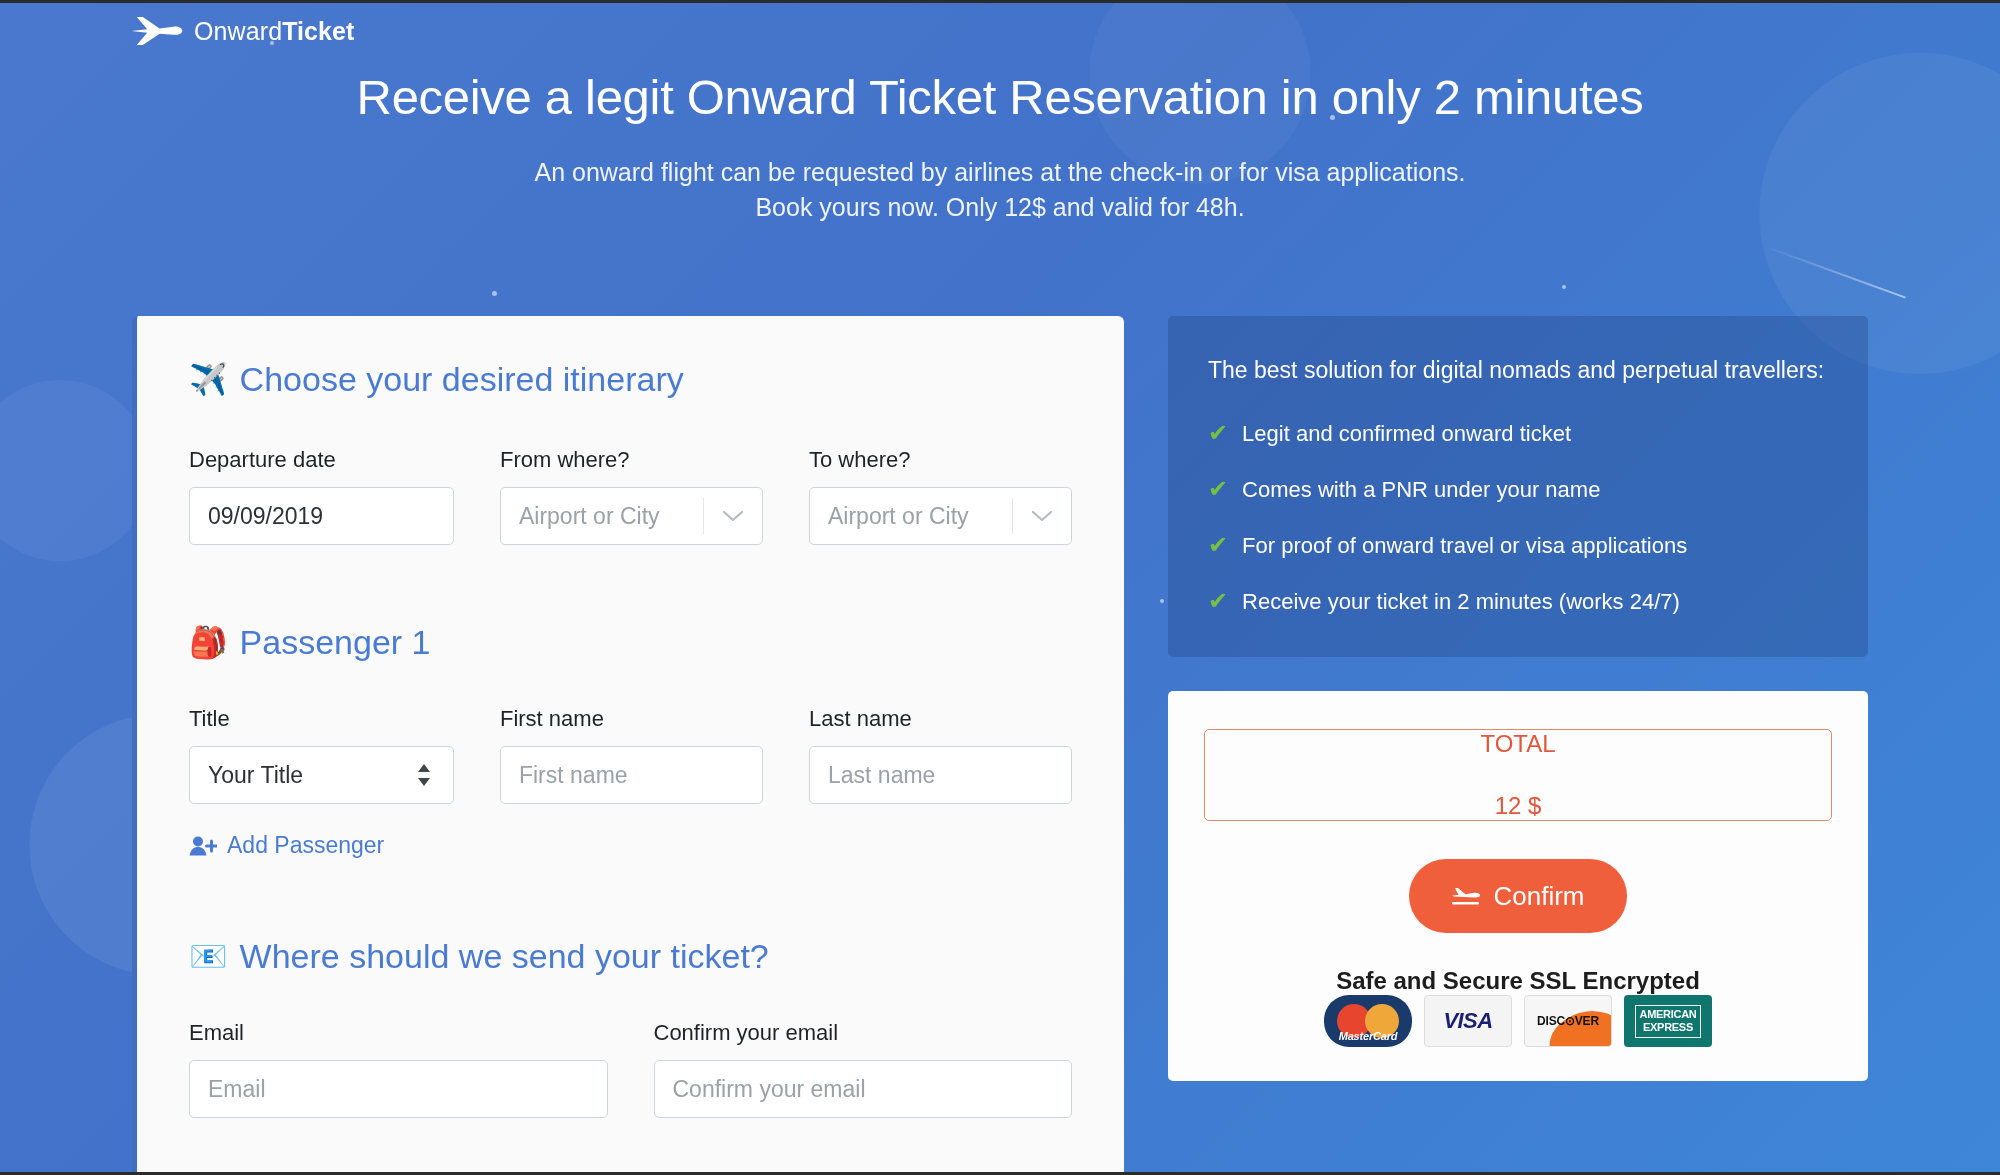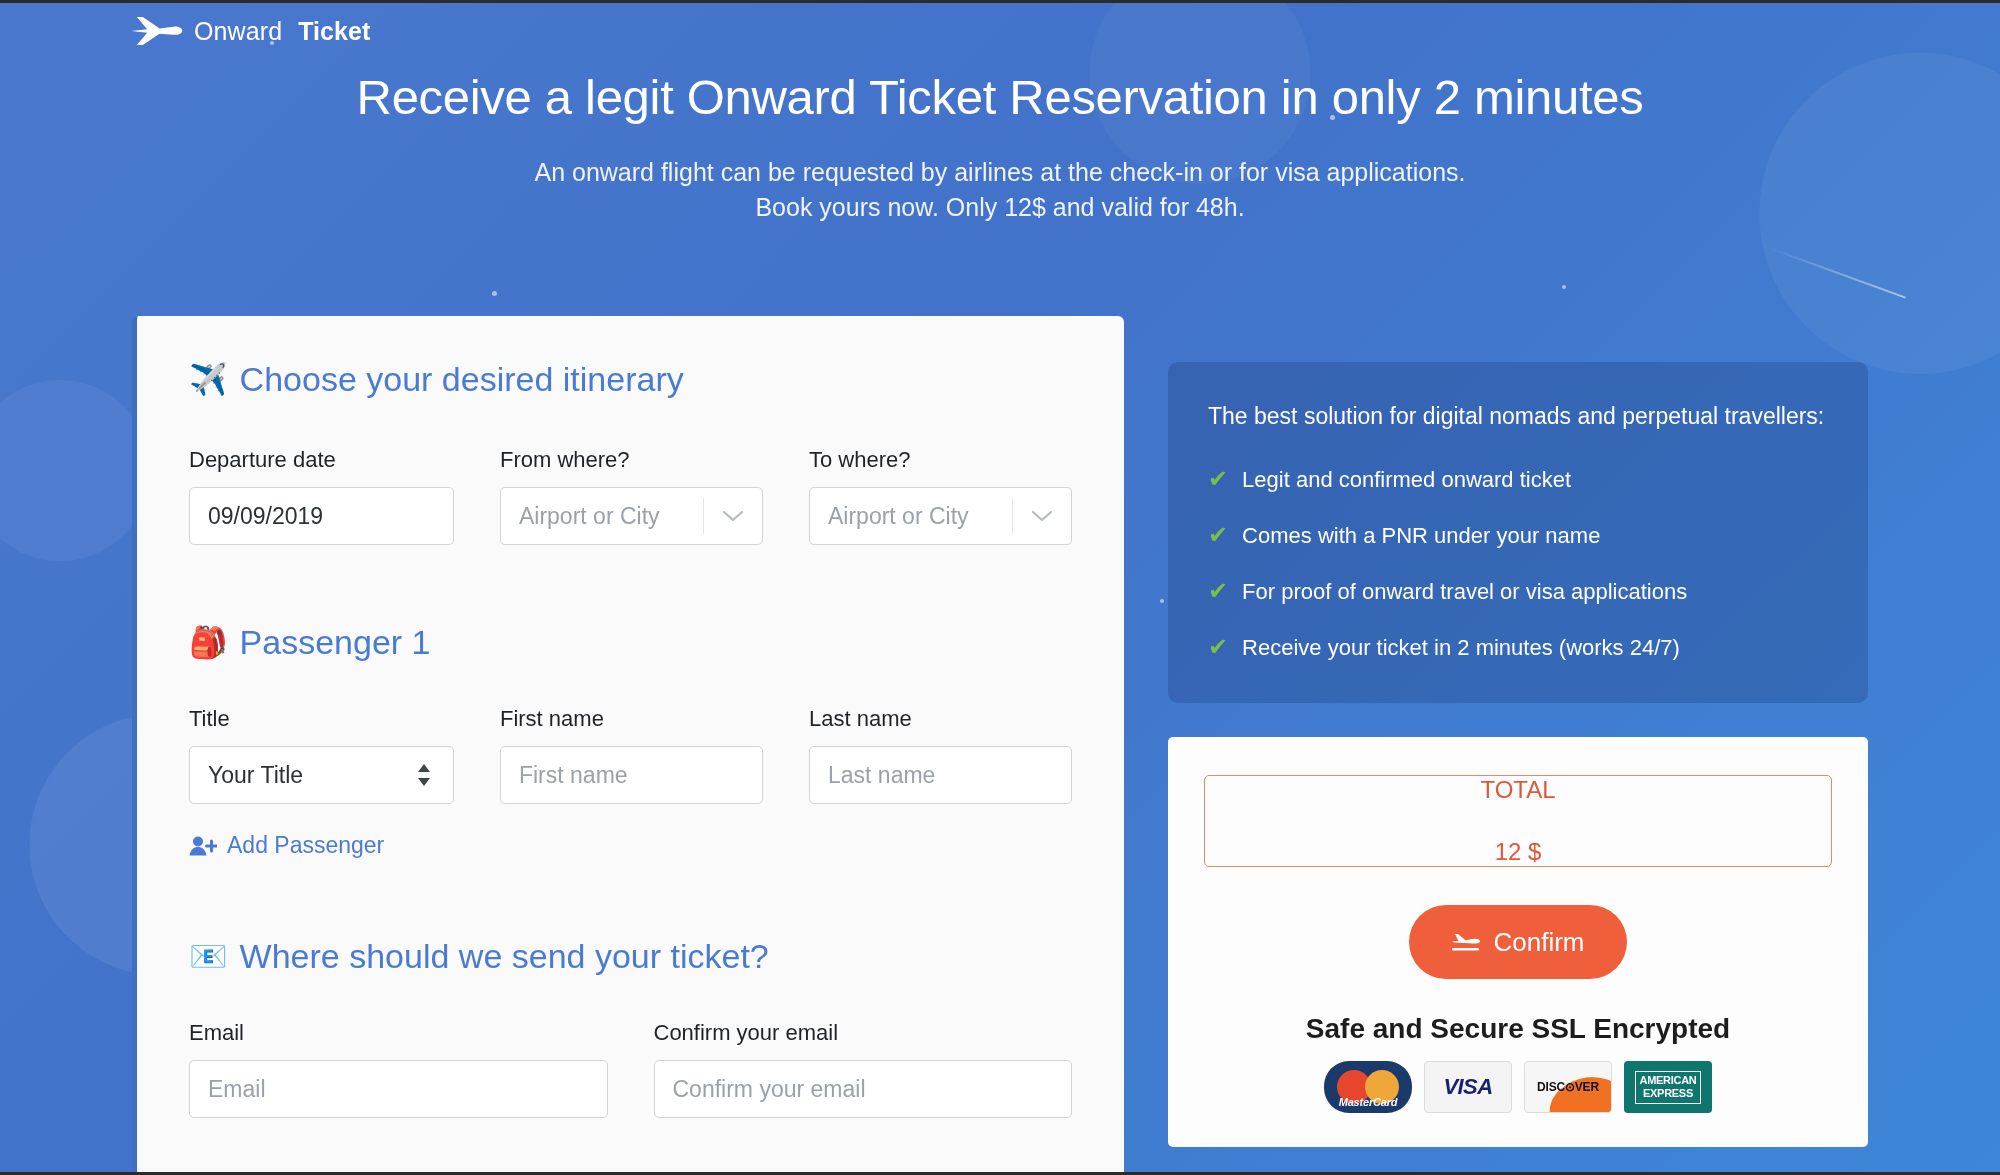--- a/index.html
+++ b/index.html
@@ -57,21 +57,21 @@
     gap: 10px;
     z-index: 6;
   }
   .brand-plane { width: 56px; height: 40px; display: block; }
   .brand-text {
     color: #ffffff;
     font-size: 25px;
     letter-spacing: 0.1px;
     white-space: nowrap;
   }
-  .brand-text b { font-weight: 700; padding-left: 16px; }
+  .brand-text b { font-weight: 700; }
 
   
   #hero { position: relative; z-index: 5; text-align: center; padding-top: 68px; }
   #hero-title {
     color: #ffffff;
     font-size: 49px;
     font-weight: 400;
     line-height: 1.1;
     margin: 0;
     letter-spacing: -0.3px;
@@ -179,23 +179,22 @@
     width: max-content;
   }
 
   #section-email-head { margin-top: 78px; margin-bottom: 44px; }
 
   
   #right-col { width: 700px; display: flex; flex-direction: column; gap: 34px; }
 
   #benefits {
     background: rgba(31,60,122,0.30);
-    border-radius: 10px;
+    border-radius: 5px;
     padding: 38px 40px 42px 40px;
-    margin-top: 46px;
   }
   #benefits-lead {
     color: #ffffff;
     font-size: 23px;
     line-height: 1.45;
     margin: 0 0 34px 0;
   }
   .benefit {
     display: flex;
     align-items: flex-start;
@@ -239,24 +238,24 @@
     padding: 0 42px;
     font-size: 26px;
     font-family: inherit;
     display: flex;
     align-items: center;
     gap: 12px;
     cursor: pointer;
     margin-bottom: 34px;
   }
   #ssl-text {
-    font-size: 28px;
+    font-size: 24px;
     font-weight: 700;
     color: #1d1d1d;
-    margin-bottom: 16px;
+    margin-bottom: 0;
   }
   #cards { display: flex; gap: 12px; align-items: center; }
   .card-logo {
     width: 88px;
     height: 52px;
     border-radius: 4px;
     position: relative;
     overflow: hidden;
     display: flex;
     align-items: center;

